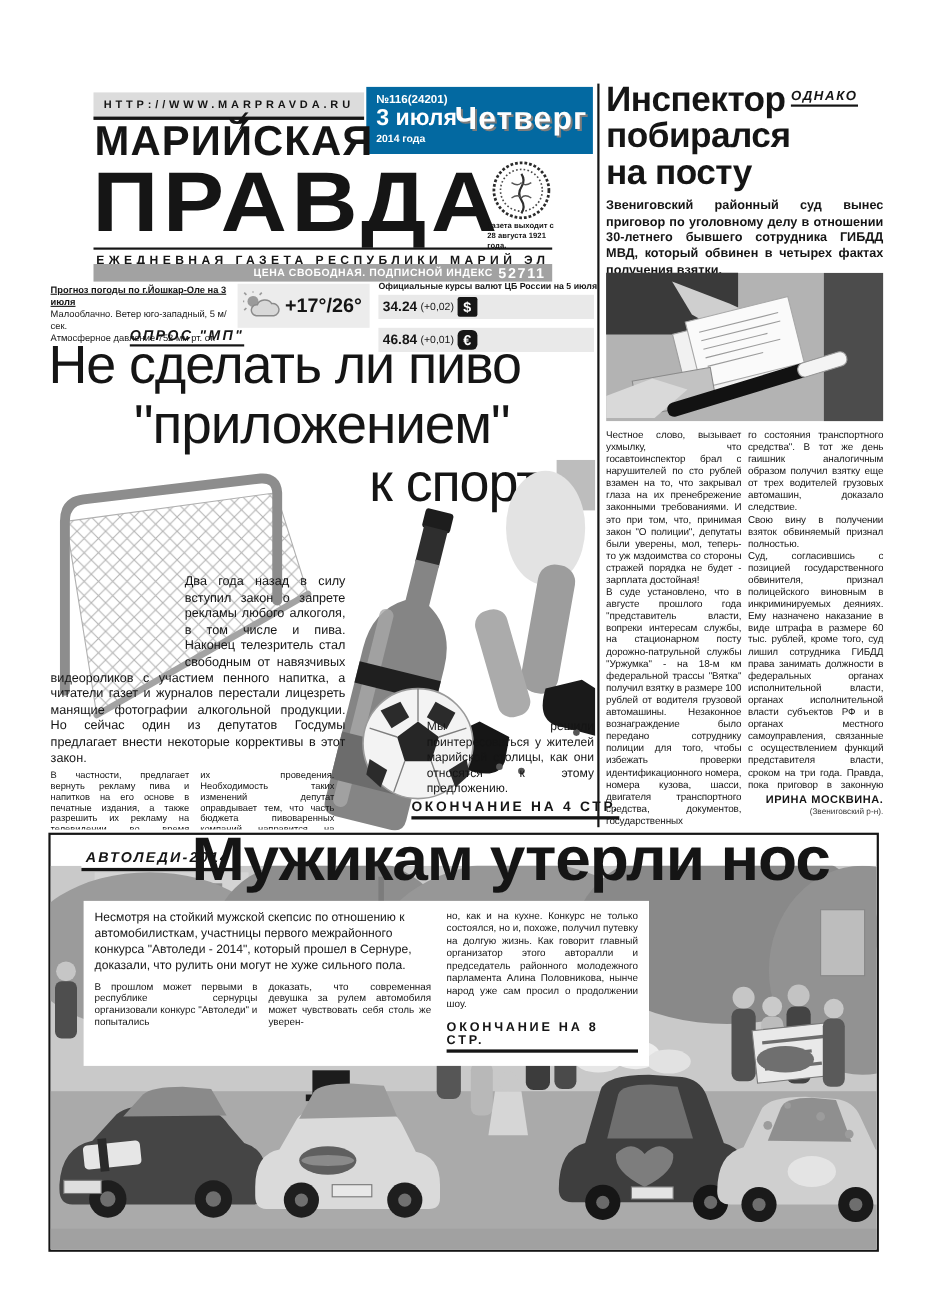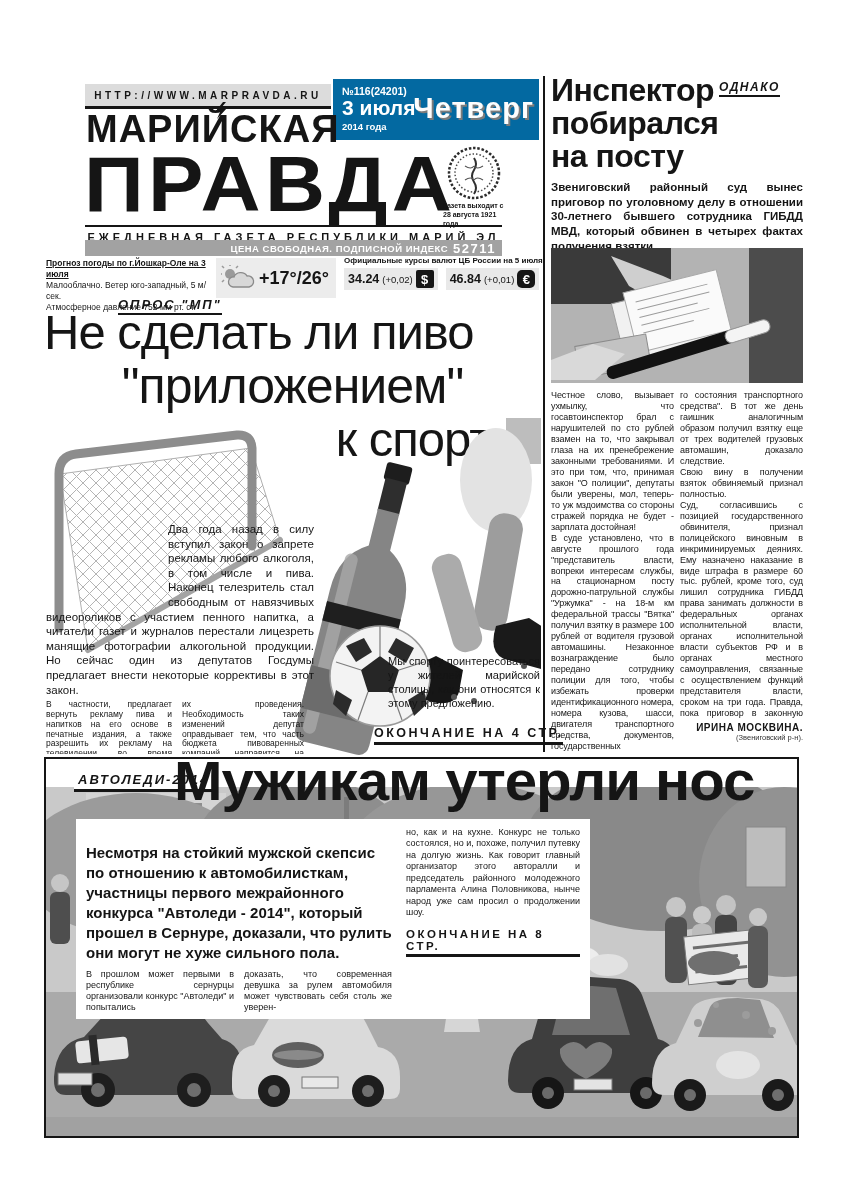--- a/index.html
+++ b/index.html
@@ -31,21 +31,21 @@
   #price-index{font-size:13px;margin-left:5px;letter-spacing:1.5px;}
 
   
   #weather-block{left:46px;top:258px;width:172px;font-size:8.5px;line-height:1.3;}
   #weather-title{font-weight:bold;text-decoration:underline;}
   #temp-box{left:216px;top:258px;width:120px;height:40px;background:#ececec;display:flex;align-items:center;
             gap:4px;padding:0 5px;box-sizing:border-box;}
   #temperature{font-size:18px;font-weight:900;white-space:nowrap;}
   #currency-block{left:344px;top:256px;width:196px;}
   #currency-title{font-size:8px;font-weight:bold;text-align:center;white-space:nowrap;}
-  .c-row{display:flex;gap:8px;margin-top:3px;}
+  .c-row{display:flex;gap:8px;margin-top:3px;flex-direction:column;}
   .c-box{background:#e9e9e9;height:22px;display:flex;align-items:center;padding:0 4px;gap:3px;}
   .c-rate{font-size:12.5px;font-weight:bold;}
   .c-change{font-size:9.5px;}
   .c-icon{width:18px;height:18px;background:#161616;color:#ffffff;font-weight:bold;display:flex;
           align-items:center;justify-content:center;font-size:13px;}
   .sq{border-radius:2px;} .rd{border-radius:5px;}
 
   
   #oproc-rubric{left:118px;top:297px;font-size:13px;font-weight:bold;font-style:italic;letter-spacing:2px;
                 border-bottom:2.5px solid #151515;padding-bottom:1px;}
@@ -80,21 +80,21 @@
   
   #bottom-box{left:44px;top:757px;width:755px;height:381px;border:2px solid #151515;background:#ffffff;box-sizing:border-box;}
   #bottom-photo{position:absolute;left:0;top:28px;}
   #bottom-rubric{position:absolute;left:28px;top:12px;background:#ffffff;font-size:13px;font-weight:bold;font-style:italic;
                  letter-spacing:2px;border-bottom:3px solid #151515;padding:1px 4px 2px 4px;z-index:3;}
   #bottom-headline{position:absolute;left:128px;top:-6px;width:622px;font-size:56px;font-weight:800;letter-spacing:-1px;
                    line-height:1;z-index:3;transform:scale(1.04,1.0);transform-origin:left top;}
   #bottom-panel{position:absolute;left:30px;top:60px;width:514px;min-height:150px;background:#ffffff;z-index:2;
                 display:flex;box-sizing:border-box;}
   #bp-left{width:322px;padding:8px 6px 6px 10px;box-sizing:border-box;}
-  #bottom-lead{font-size:15px;font-weight:bold;line-height:1.33;margin-top:16px;}
+  #bottom-lead{font-size:11px;font-weight:normal;line-height:1.33;}
   #bp-cols{display:flex;gap:10px;margin-top:6px;}
   #bottom-col1,#bottom-col2{width:148px;font-size:9px;line-height:1.22;text-align:justify;}
   #bp-right{width:192px;padding:8px 10px 6px 8px;box-sizing:border-box;}
   #bottom-col3{font-size:9px;line-height:1.27;text-align:justify;}
   #bottom-continuation{margin-top:10px;font-size:11.5px;font-weight:bold;letter-spacing:2.5px;display:inline-block;
                        border-bottom:3px solid #151515;padding-bottom:2px;}
 </style>
 </head>
 <body>
 
@@ -212,21 +212,21 @@
       </g>
     </g>
   </svg>
 
   <div class="abs" id="main-lead">
     <div id="lead-spacer"></div>
     <span>Два года назад в силу вступил закон о запрете рекламы любого алкоголя, в том числе и пива. Наконец телезритель стал свободным от навязчивых видеороликов с участием пенного напитка, а читатели газет и журналов перестали лицезреть манящие фотографии алкогольной продукции. Но сейчас один из депутатов Госдумы предлагает внести некоторые коррективы в этот закон.</span>
   </div>
   <div class="abs just" id="main-col1">В частности, предлагает вернуть рекламу пива и напитков на его основе в печатные издания, а также разрешить их рекламу на телевидении во время трансляции спортивных соревнований, а также в местах</div>
   <div class="abs just" id="main-col2">их проведения. Необходимость таких изменений депутат оправдывает тем, что часть бюджета пивоваренных компаний направится на поддержку спорта.</div>
-  <div class="abs just" id="main-note">Мы спорту поинтересоваться у жителей марийской столицы, как они относятся к этому предложению.</div>
+  <div class="abs just" id="main-note">Мы решили поинтересоваться у жителей марийской столицы, как они относятся к этому предложению.</div>
   <div class="abs" id="main-continuation">ОКОНЧАНИЕ НА 4 СТР.</div>
 
   <div class="abs" id="v-divider"></div>
 
   <div class="abs" id="odnako-rubric">ОДНАКО</div>
   <div class="abs preline" id="right-headline">Инспектор
 побирался
 на посту</div>
   <div class="abs just" id="right-lead">Звениговский районный суд вынес приговор по уголовному делу в отношении 30-летнего бывшего сотрудника ГИБДД МВД, который обвинен в четырех фактах получения взятки.</div>
 

